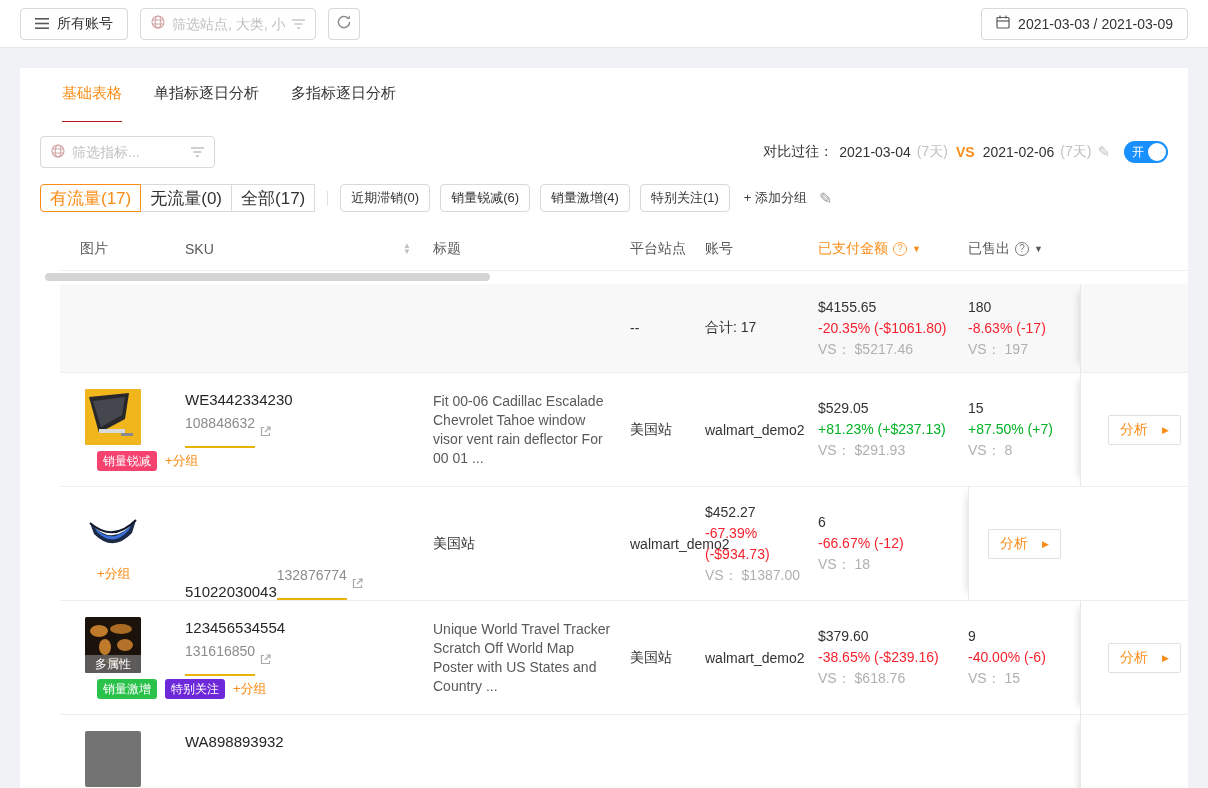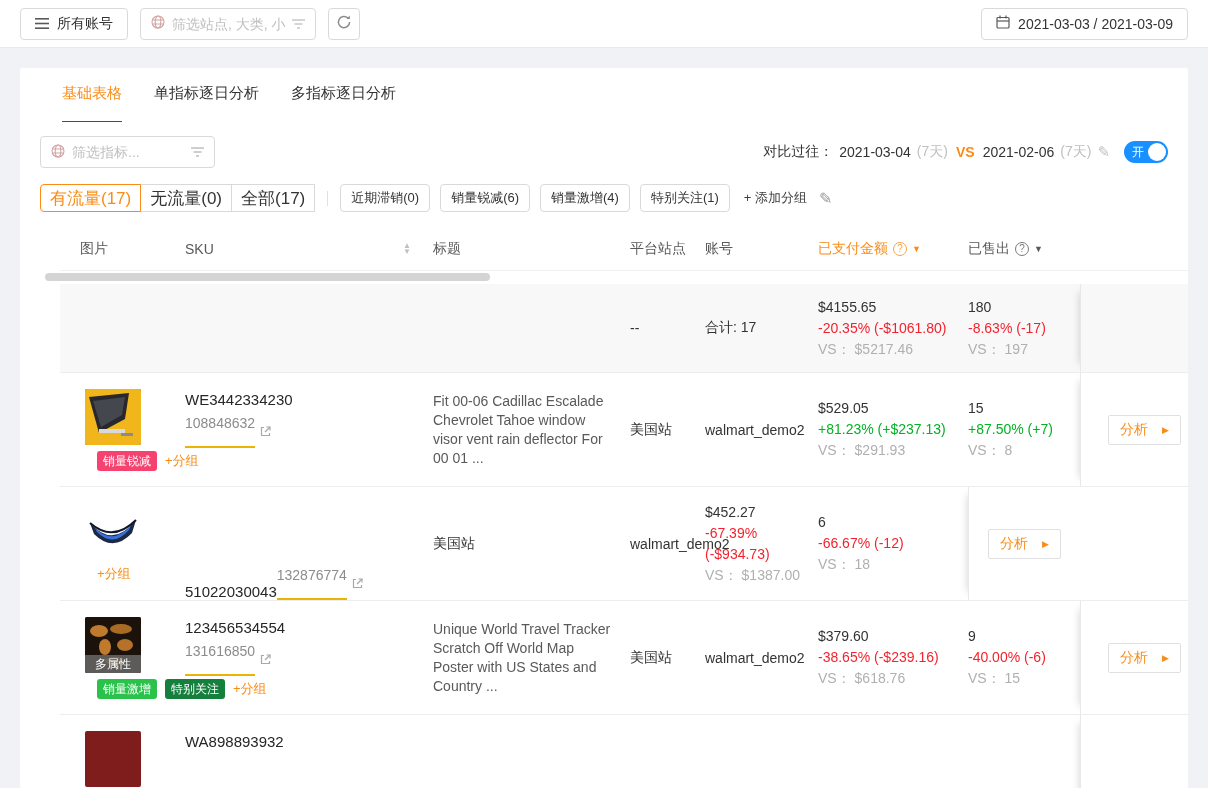--- a/index.html
+++ b/index.html
@@ -128,32 +128,32 @@
   }
   .trow-summary .fixedcell { background:#f8f8f9; }
 
   .metric { line-height:21px; }
   .metric .v { color:#333; }
   .metric .chg.up { color:#00b224; }
   .metric .chg.down { color:#f5222d; }
   .metric .vs { color:#b0b0b0; }
 
   .imgcell { align-self:flex-start; padding:16px 0 0 25px; }
-  .pimg { position:relative; width:56px; height:56px; border-radius:2px; overflow:hidden; background:#7f1d1d; }
+  .pimg { position:relative; width:56px; height:56px; border-radius:2px; overflow:hidden; background:#737373; }
   .pimg svg { display:block; }
   .overlay-tag {
     position:absolute; left:0; bottom:0; width:100%; height:18px;
     background:rgba(110,110,110,.8); color:#fff; font-size:12px;
     display:flex; align-items:center; justify-content:center;
   }
   .badgeline { position:absolute; left:37px; top:78px; display:flex; align-items:center; gap:8px; white-space:nowrap; z-index:1; }
   .badge { height:20px; padding:0 6px; border-radius:3px; color:#fff; font-size:12px; display:inline-flex; align-items:center; }
   .badge.pink { background:#f5426f; }
   .badge.green { background:#2bc24c; }
-  .badge.yellow { background:#15803d; }
+  .badge.yellow { background:#6d28d9; }
   .row-addgroup { color:#fa8c16; font-size:13px; cursor:pointer; }
 
   .skucell { align-self:flex-start; padding-top:18px; }
   .skucode { font-size:15px; color:#262626; }
   .skulink { margin-top:7px; display:flex; align-items:center; gap:5px; }
   .skulink a { color:#8c8c8c; font-size:14px; text-decoration:none; border-bottom:2px solid #eab308; padding-bottom:15px; cursor:pointer; }
   .titlecell { color:#595959; line-height:19px; padding-right:12px; }
   .action-btn {
     height:30px; padding:0 11px; border:1px solid #e0e0e0; border-radius:2px; background:#fff;
     color:#fa8c16; font-size:14px; display:inline-flex; align-items:center; gap:14px; cursor:pointer;

